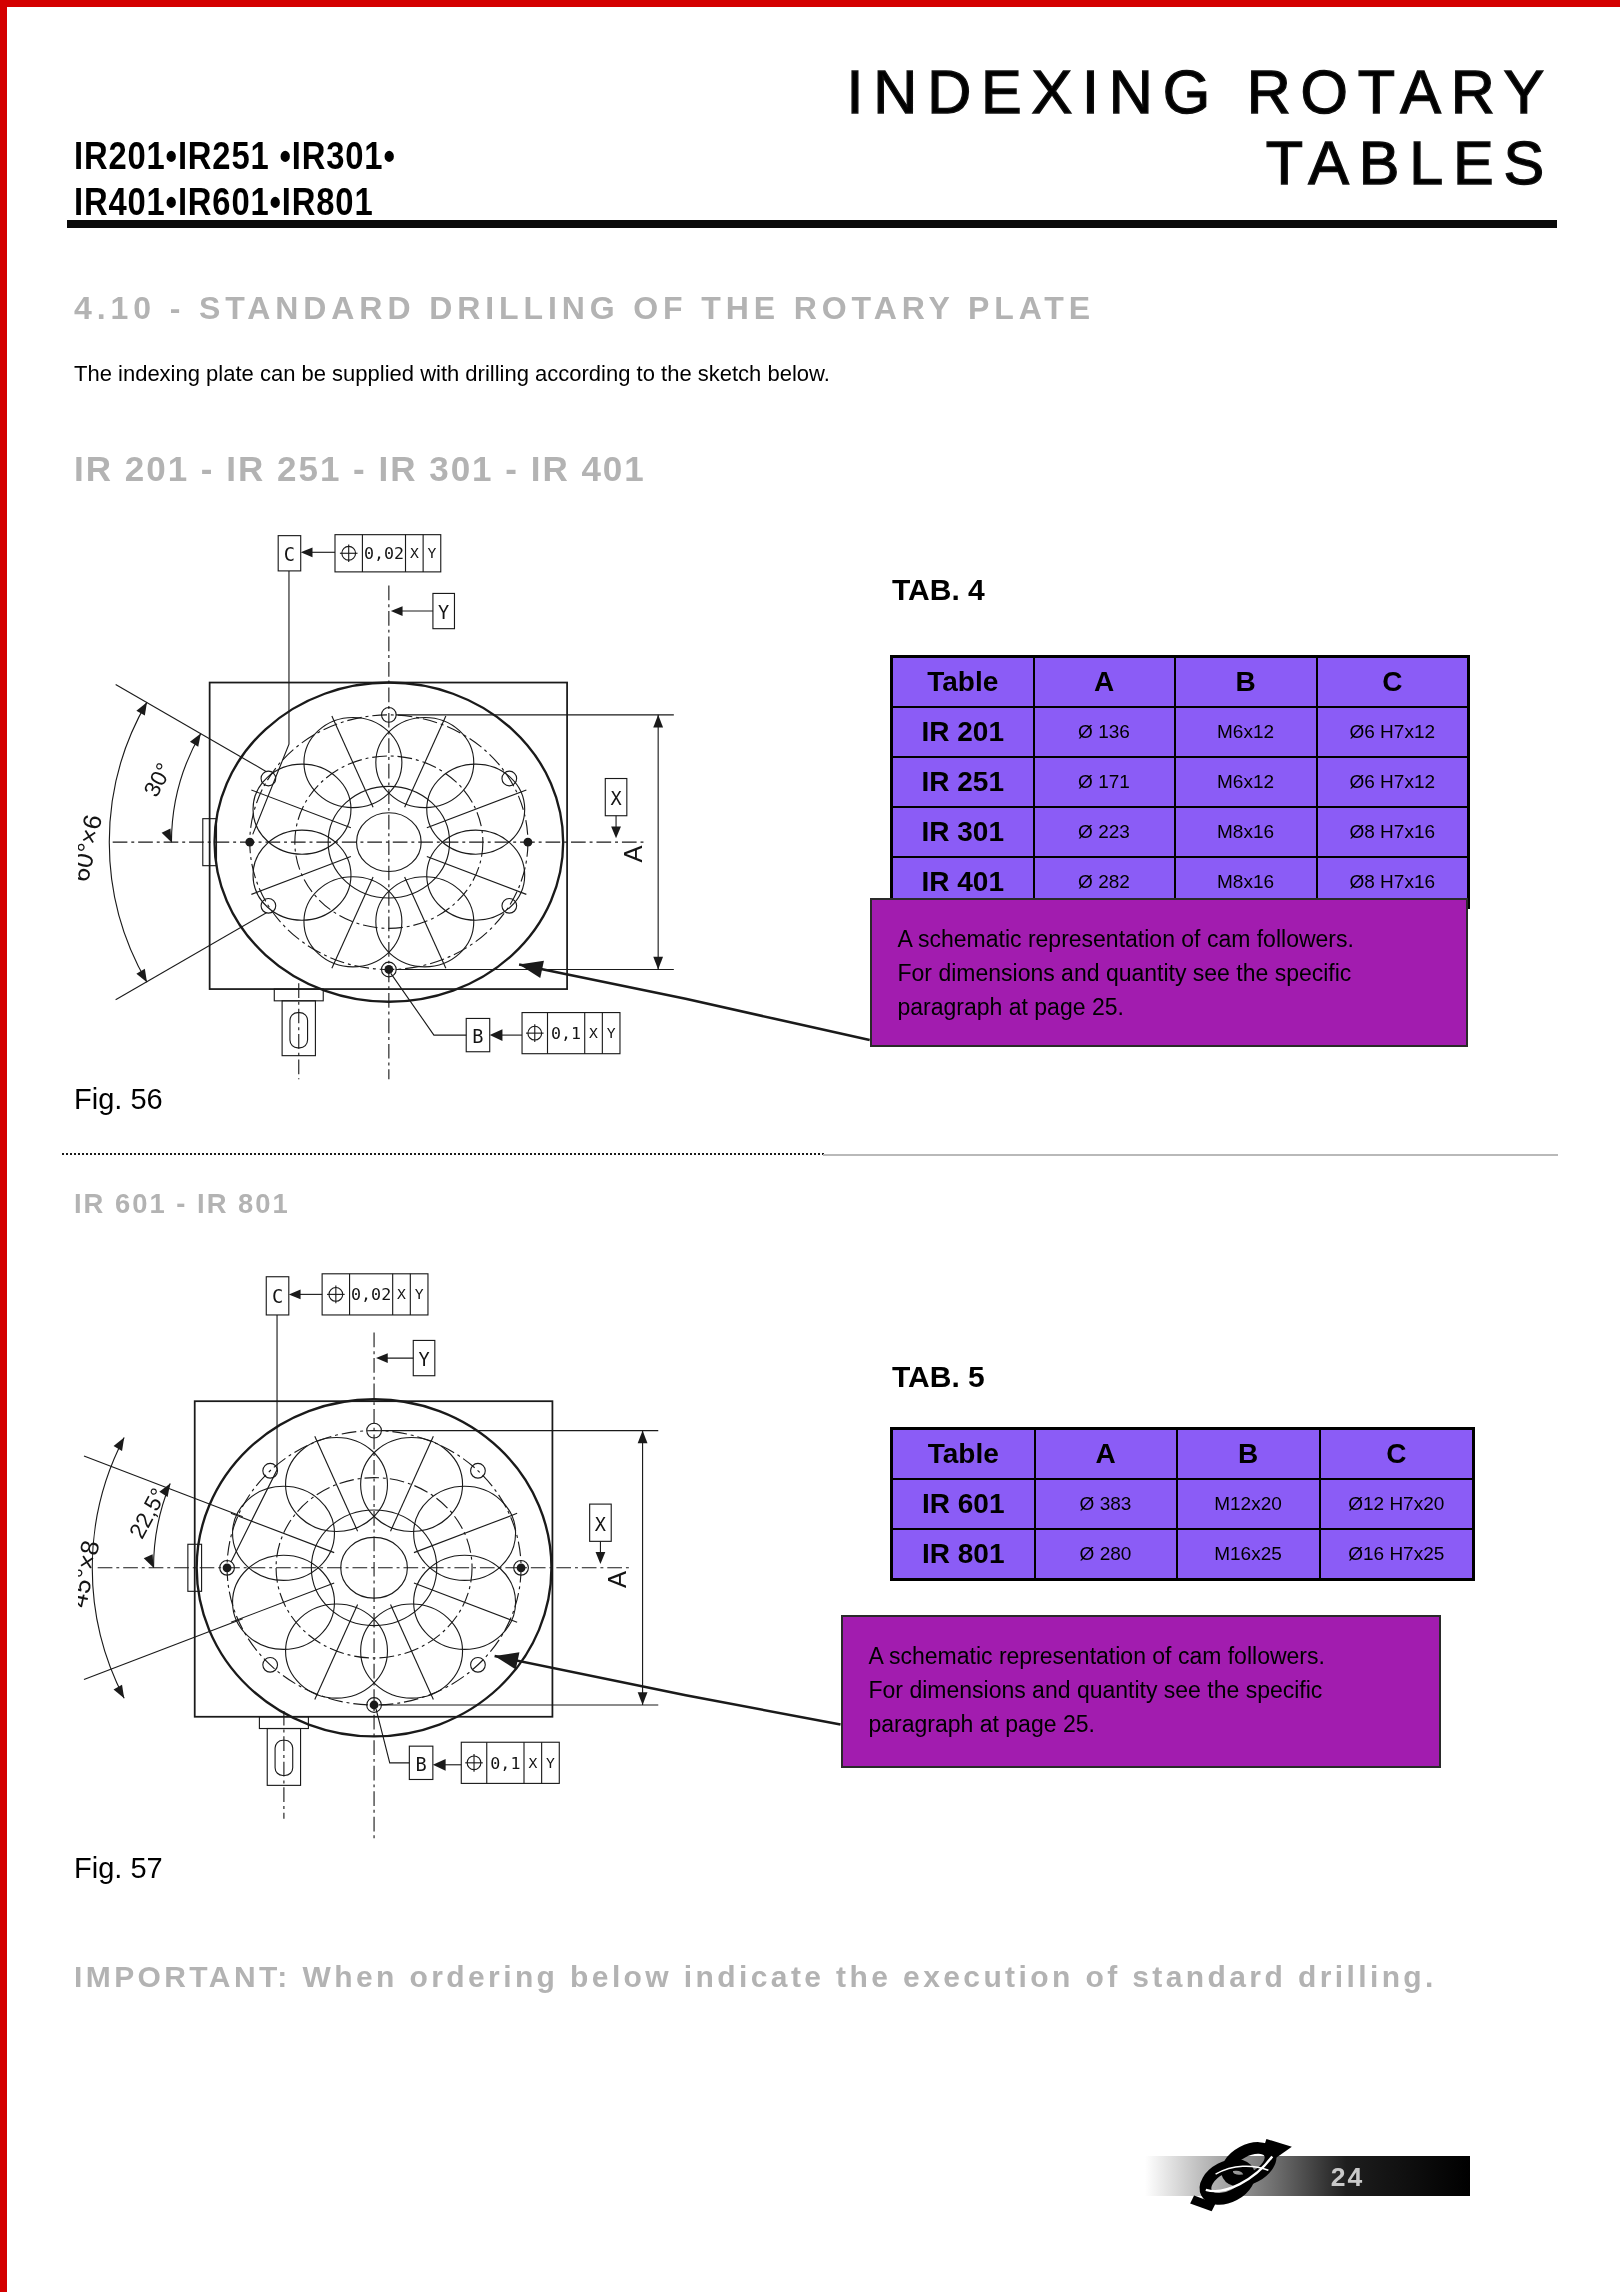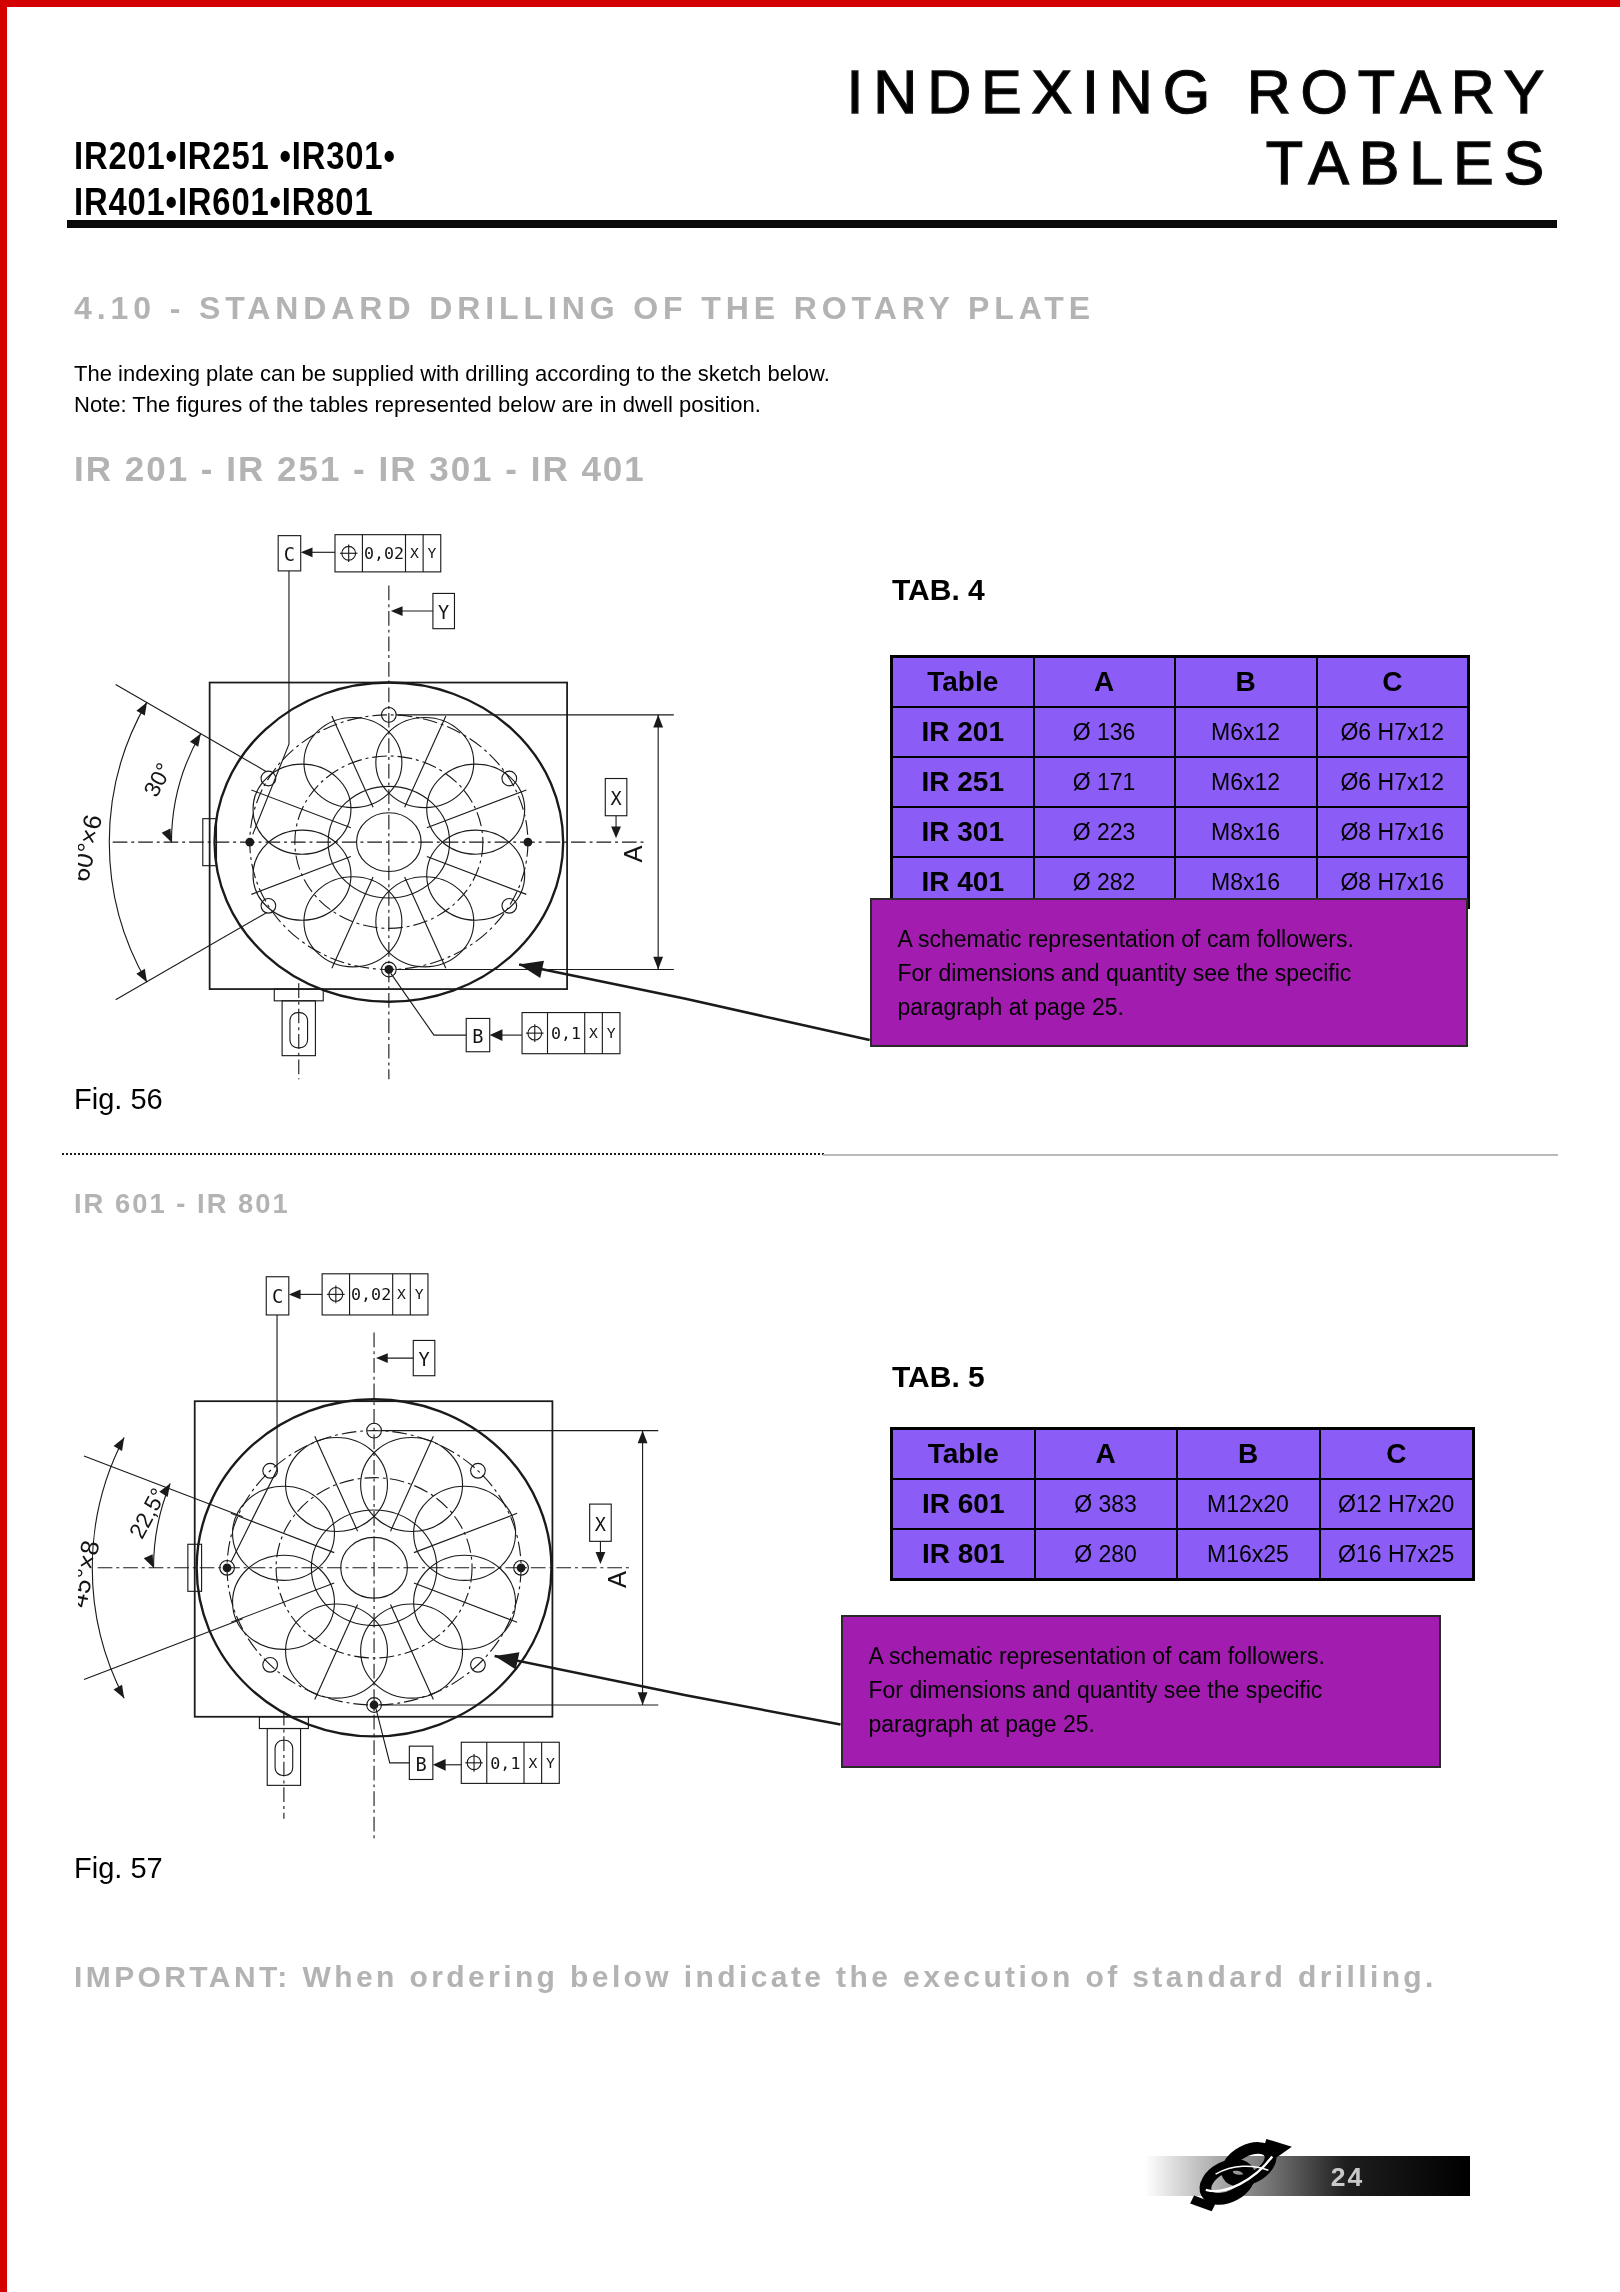--- a/index.html
+++ b/index.html
@@ -24,21 +24,21 @@
   .body-line{left:74px;font-size:22px;color:#000;white-space:nowrap;}
   .caption{left:74px;font-size:29px;}
   
   .tab-title{font-size:30px;font-weight:700;}
   table.spec{border-collapse:collapse;table-layout:fixed;background:#8b5cf6;}
   table.spec td,table.spec th{border:2.5px solid #000;text-align:center;vertical-align:middle;
         padding:0;height:48px;font-family:"Liberation Sans",sans-serif;}
   table.spec{border:3.1px solid #000;}
   table.spec th{font-size:28px;font-weight:700;}
   td.model{font-size:28px;font-weight:700;}
-  td.val{font-size:23px;font-weight:400;margin-top:24px;}
+  td.val{font-size:19px;font-weight:400;margin-top:24px;}
   
   .callout{border:2.2px solid #2a2a2a;background:#a21caf;font-size:23px;line-height:34px;
            padding:21.6px 0 0 25.5px;box-sizing:border-box;}
   
   .divider-dot{left:62px;top:1153px;width:762px;height:0;border-top:2.9px dotted #1a1a1a;}
   .divider-gray{left:823px;top:1154px;width:735px;height:2px;background:#b9b9b9;}
   
   .footbar{left:1145px;top:2156px;width:325px;height:40px;
      background:linear-gradient(90deg,#ffffff 0%,#c2c2c2 16%,#6e6e6e 40%,#1e1e1e 62%,#000 100%);}
   .pagenum{left:1311px;top:2162px;width:73px;text-align:center;font-size:26.5px;font-weight:700;
@@ -68,21 +68,20 @@
     <div>IR401•IR601•IR801</div>
   </div>
   <div class="abs title">
     <div>INDEXING ROTARY</div>
     <div>TABLES</div>
   </div>
   <div class="abs rule"></div>
 
   <div class="abs ghead h410">4.10 - STANDARD DRILLING OF THE ROTARY PLATE</div>
   <div class="abs body-line" style="top:361px;">The indexing plate can be supplied with drilling according to the sketch below.</div>
-  <div class="abs body-line" style="top:392px;">Note: The figures of the tables represented below are in dwell position.</div>
   <div class="abs ghead sub1">IR 201 - IR 251 - IR 301 - IR 401</div>
 
   <svg class="abs" style="left:78px;top:519px;" width="892" height="568" viewBox="80 530 910 580">
 
     <line class="ln dd" x1="397" y1="598" x2="397" y2="1102"></line>
     <line class="ln dd" x1="115" y1="860" x2="660" y2="860"></line>
 
     <rect class="ln2" x="214" y="697" width="365" height="313" style="stroke-width:1.8px"></rect>
     <ellipse class="ln2" cx="397" cy="860" rx="178" ry="163"></ellipse>
     <ellipse class="ln dd" cx="397" cy="860" rx="142" ry="130"></ellipse>

